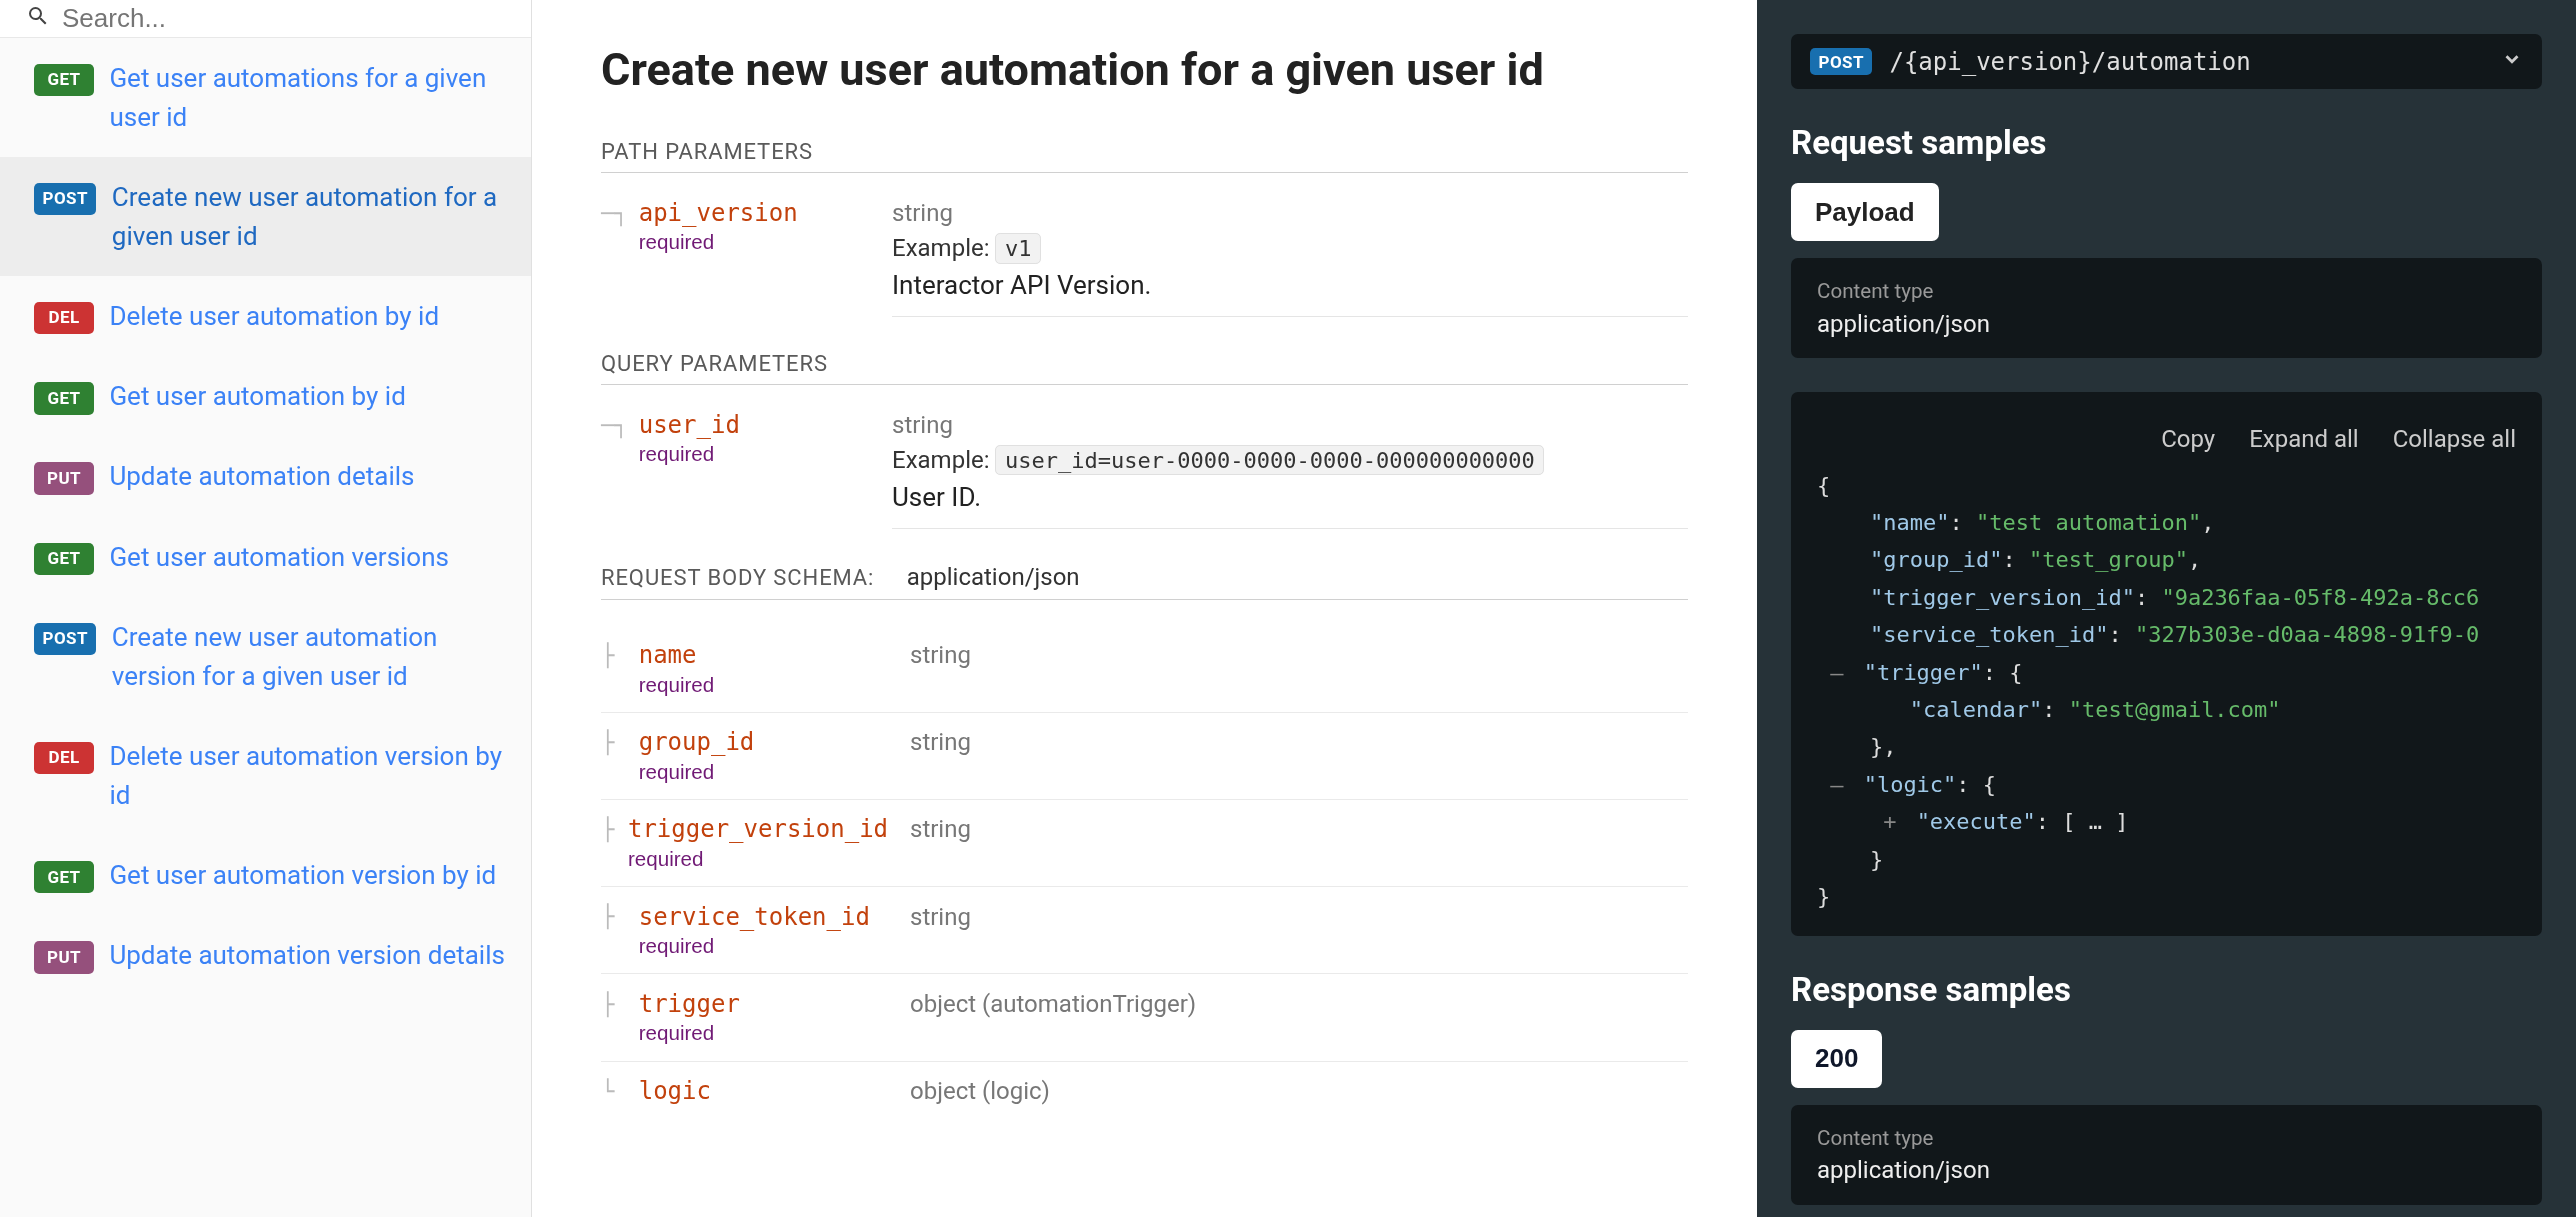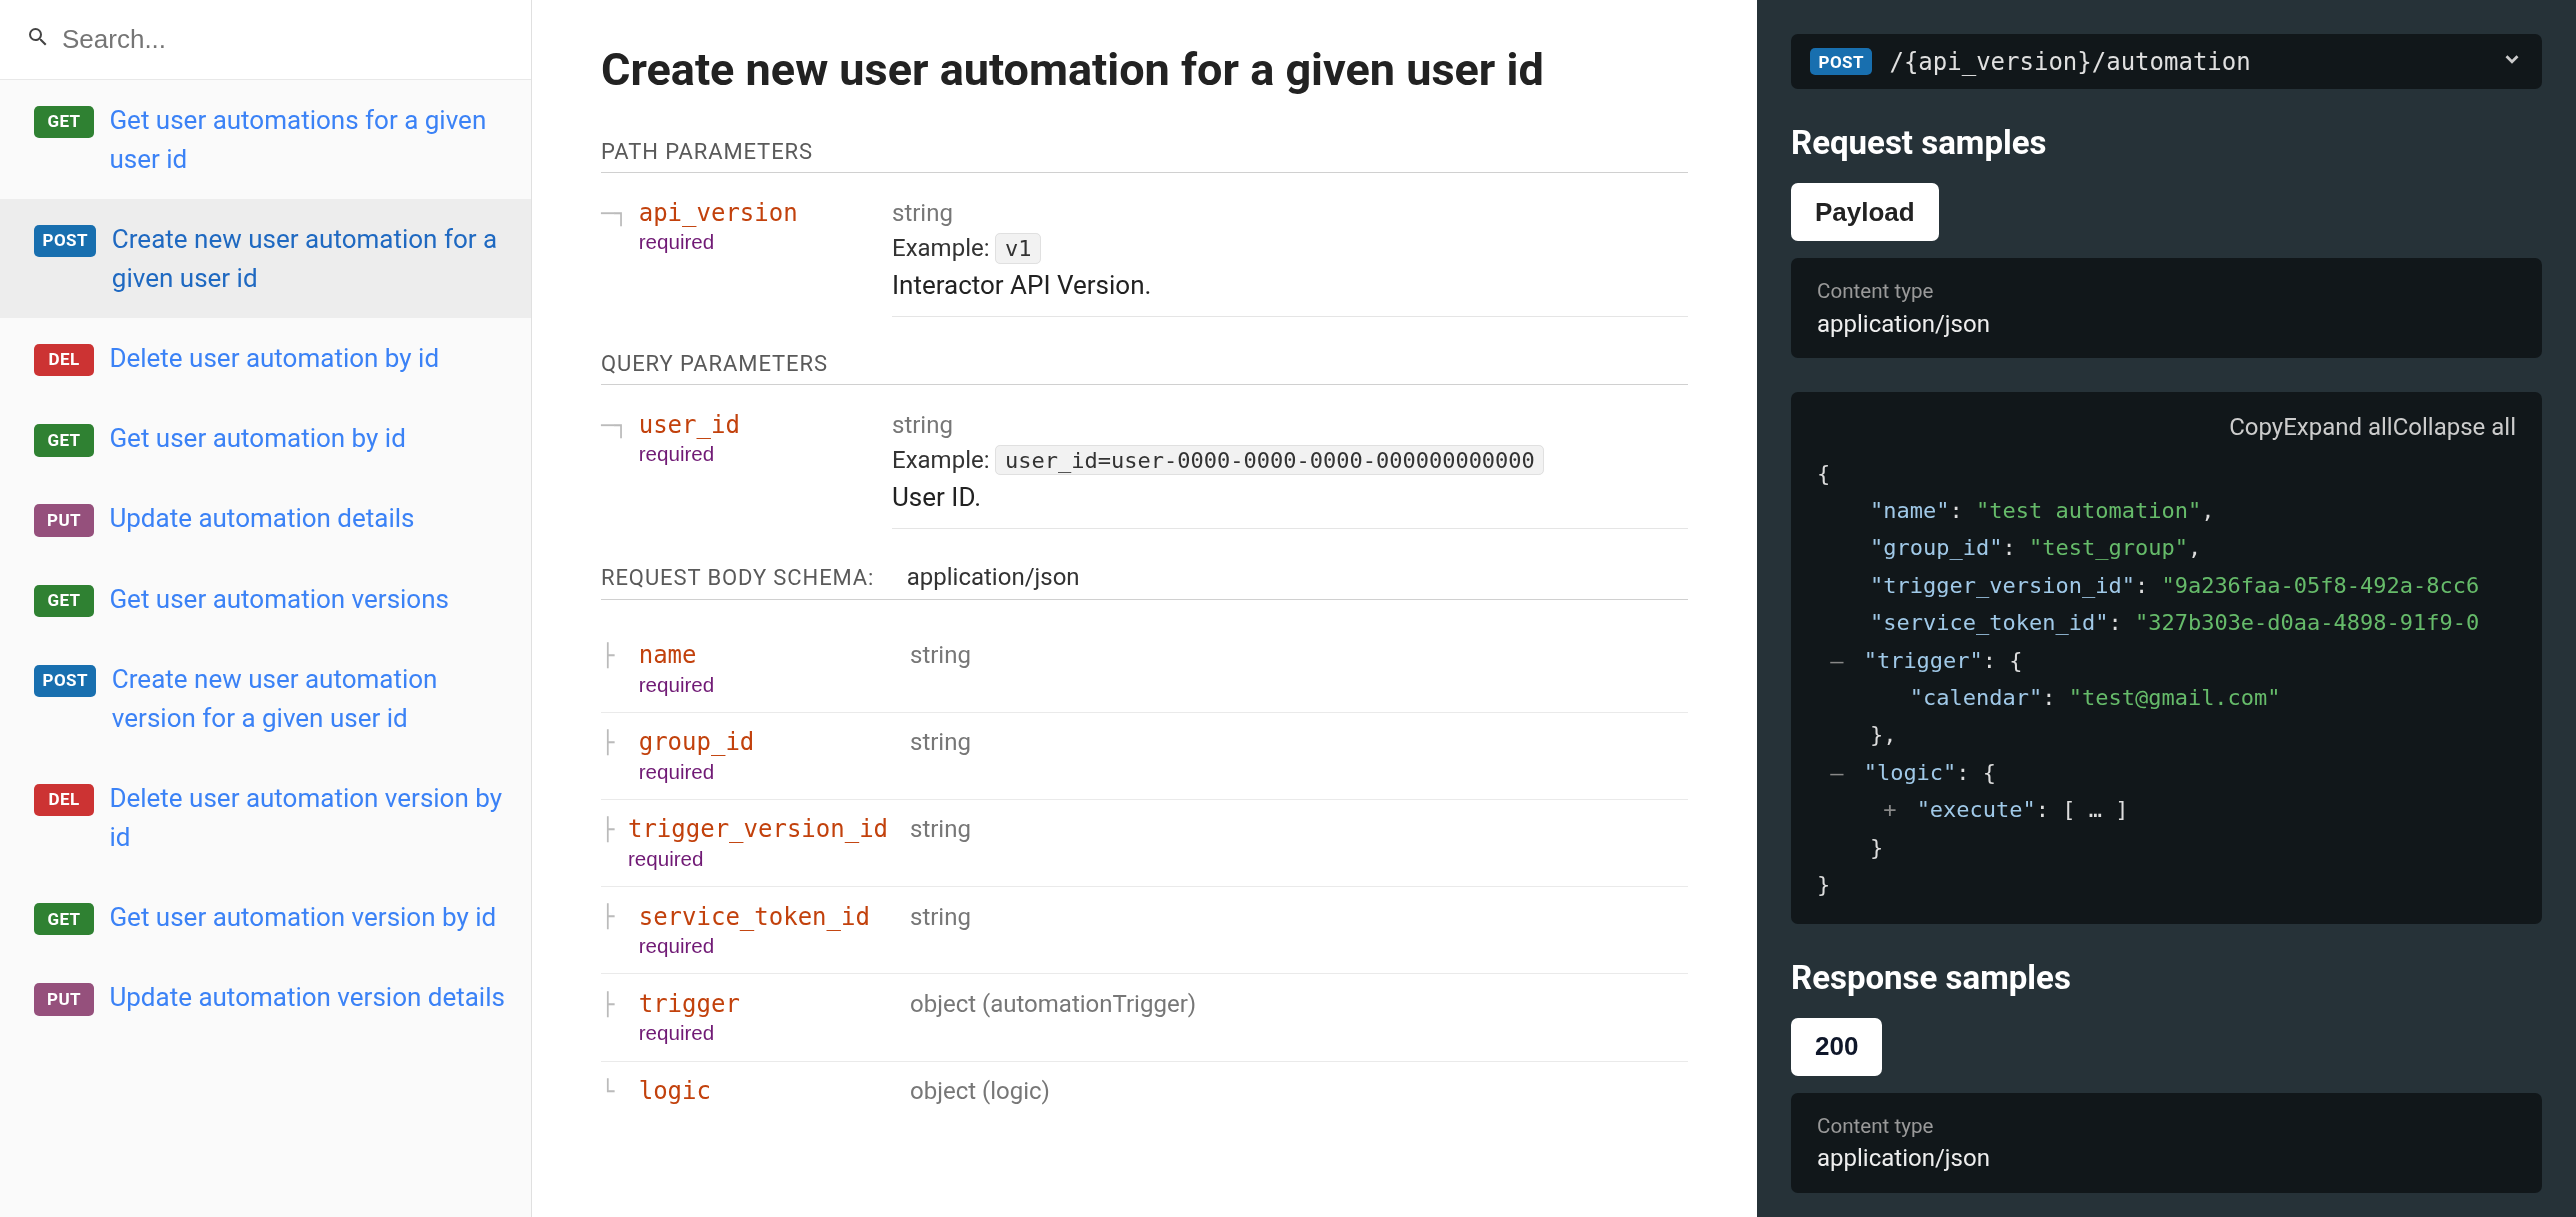--- a/index.html
+++ b/index.html
@@ -14,21 +14,21 @@
     overflow: hidden;
   }
   .sidebar {
     width: 532px;
     border-right: 0.9px solid #e0e0e0;
     display: flex;
     flex-direction: column;
     background: #fafafa;
   }
   .search-bar {
-    padding: 24px 26px;
+    padding: 3px 26px;
     display: flex;
     align-items: center;
     gap: 12px;
     border-bottom: 0.9px solid #e8e8e8;
     background: #fff;
   }
   .search-icon svg { width: 24px; height: 24px; fill: #444; }
   .search-input {
     border: none;
     outline: none;
@@ -208,21 +208,23 @@
     background: #11171a;
     border-radius: 6.9px;
     padding: 20.6px 26px;
     margin-bottom: 34px;
   }
   .ct-label { color: #999; font-size: 20.6px; margin-bottom: 6.9px; }
   .ct-value { color: #eee; font-size: 24px; }
   .code-actions {
     display: flex;
     justify-content: flex-end;
+    gap: 34px;
     margin-bottom: 13.7px;
+    margin-top: 12px;
   }
   .code-actions span {
     color: #ccc;
     font-size: 24px;
     cursor: pointer;
   }
   pre.json {
     font-family: "SFMono-Regular", Consolas, monospace;
     font-size: 22px;
     line-height: 1.7;

